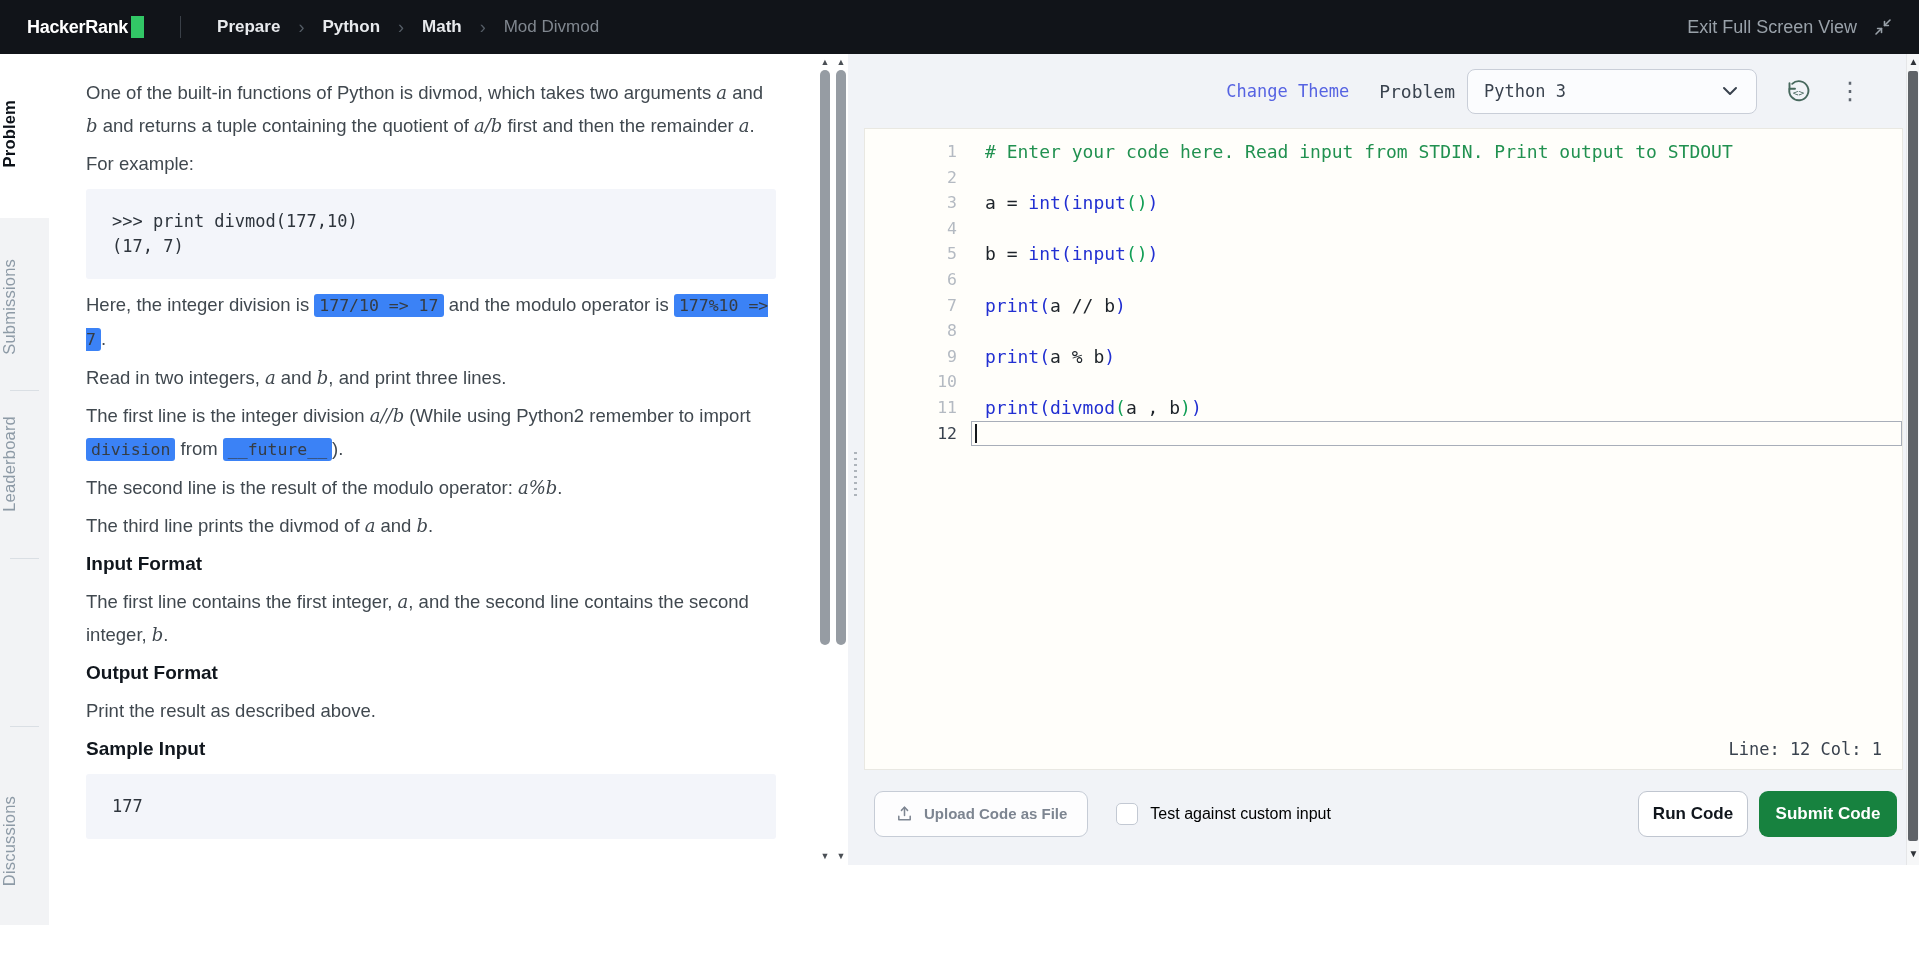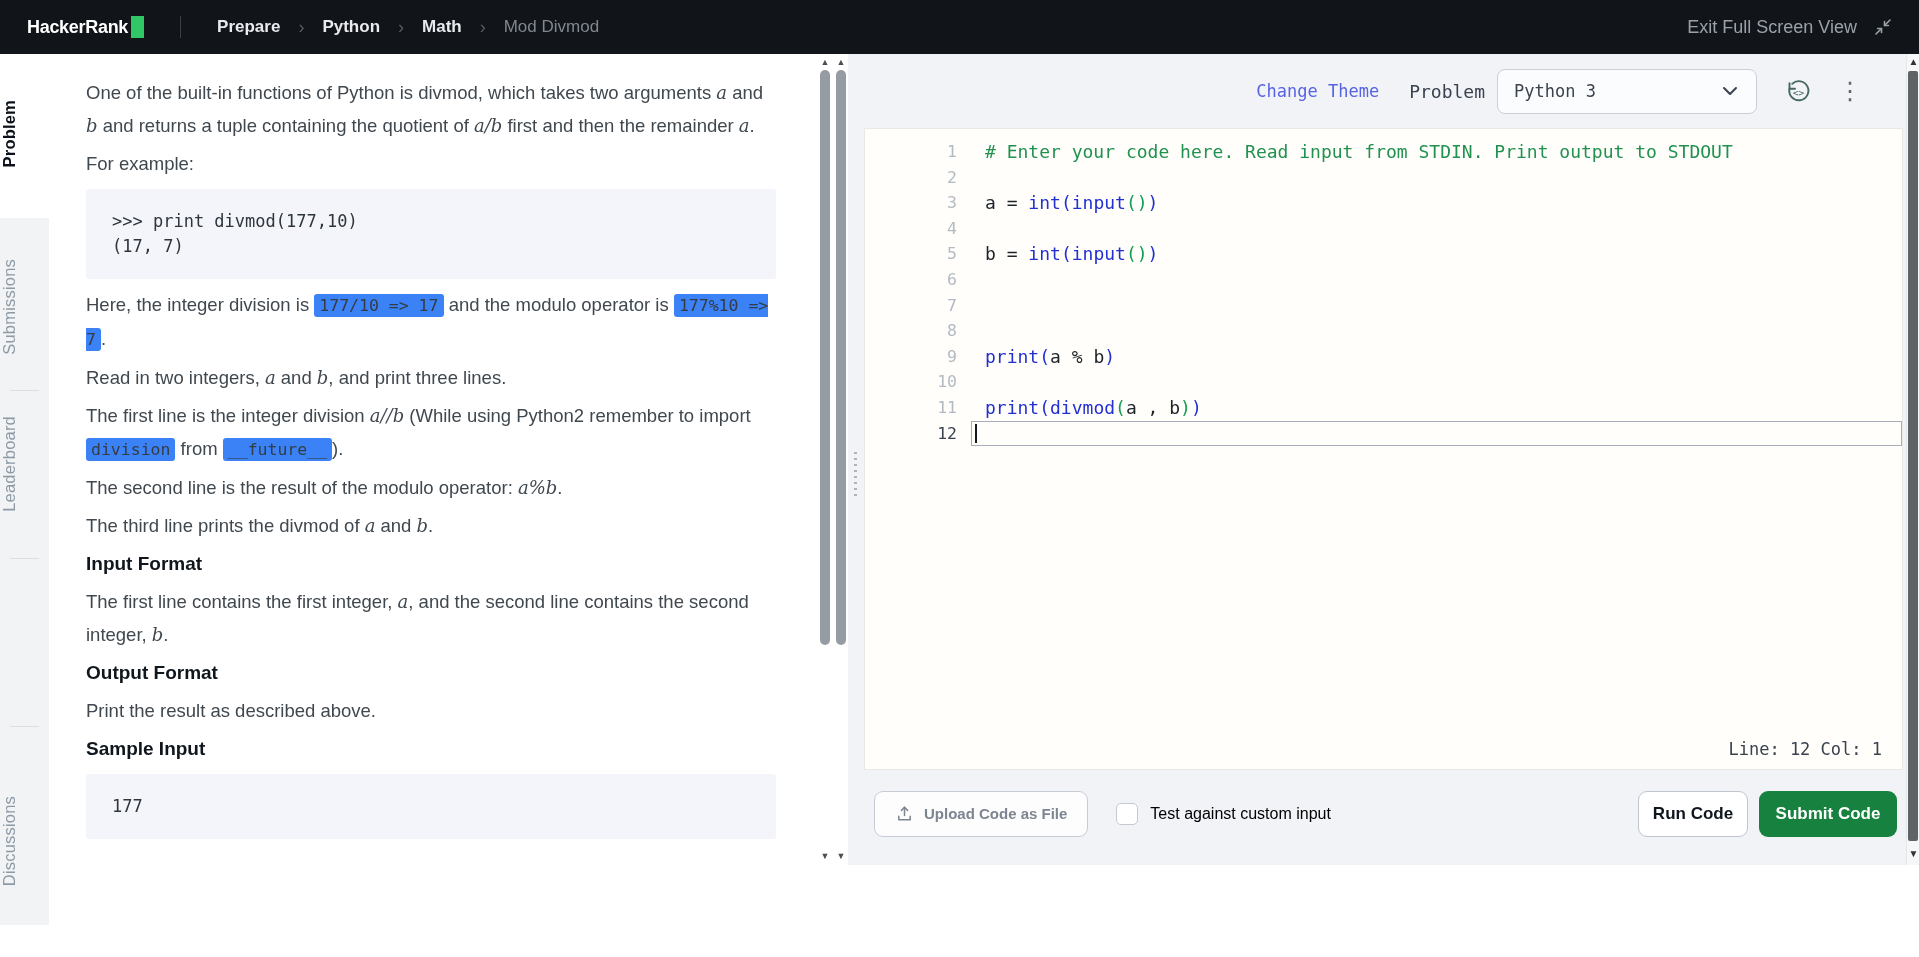--- a/index.html
+++ b/index.html
@@ -42,21 +42,21 @@
   .ms-arrow{position:absolute;left:0;width:10px;font-size:9px;color:#4a4f55;text-align:center;line-height:10px;cursor:pointer;}
   .ms-up{top:3px;} .ms-down{top:797px;}
   .ms-thumb{position:absolute;left:0;top:16px;width:10px;height:575px;background:#969ca3;border-radius:5px;cursor:pointer;}
   .grip{position:absolute;left:854px;top:398px;width:3px;height:46px;z-index:5;cursor:col-resize;background-image:repeating-linear-gradient(#aeb4bb 0 2px,transparent 2px 6px);}
 
   
   .editor-pane{position:absolute;left:848px;top:0;width:1058px;height:811px;background:#f1f3f7;}
   .ed-header{height:74px;display:flex;align-items:center;font-family:"DejaVu Sans Mono",monospace;}
   .theme-link{margin-left:auto;color:#5663e2;font-size:17px;cursor:pointer;}
   .lang-label{margin-left:30px;color:#39424e;font-size:18px;}
-  .lang-select{margin-left:12px;width:260px;height:45px;background:#fbfcfe;border:1px solid #c9ced8;border-radius:8px;display:flex;align-items:center;justify-content:space-between;padding:0 18px 0 16px;box-sizing:border-box;font-size:17px;color:#39424e;cursor:pointer;}
+  .lang-select{margin-left:12px;width:290px;height:45px;background:#fbfcfe;border:1px solid #c9ced8;border-radius:8px;display:flex;align-items:center;justify-content:space-between;padding:0 18px 0 16px;box-sizing:border-box;font-size:17px;color:#39424e;cursor:pointer;}
   .hist-icon{margin-left:28px;cursor:pointer;}
   .kebab{margin-left:26px;margin-right:44px;color:#5f6670;font-size:24px;line-height:24px;cursor:pointer;}
 
   .code-box{position:absolute;left:16px;right:3px;top:74px;bottom:95px;background:#fffefa;border:1px solid #e9e8e2;box-sizing:border-box;padding-top:10px;cursor:text;}
   .cl{display:flex;height:25.6px;line-height:25.6px;font-family:"DejaVu Sans Mono",monospace;font-size:18px;position:relative;}
   .gut{width:92px;text-align:right;color:#b4bac2;font-size:16.5px;flex:none;}
   .lcode{flex:1;margin-left:14px;padding-left:14px;white-space:pre;color:#1d2329;box-sizing:border-box;position:relative;}
   .cl.active .gut{color:#39424e;}
   .cl.active .lcode{border:1px solid #a8aeb9;}
   .cl.active .lcode::before{content:"";position:absolute;left:3px;top:2px;bottom:2px;width:2px;background:#15181c;}
@@ -190,20 +190,21 @@
           <div class="cl">
             <span class="gut">5</span>
             <span class="lcode"><span class="tk-plain">b = </span><span class="tk-kw">int</span><span class="tk-p1">(</span><span class="tk-kw">input</span><span class="tk-p2">(</span><span class="tk-p2">)</span><span class="tk-p1">)</span></span>
           </div>
           <div class="cl">
             <span class="gut">6</span>
             <span class="lcode"></span>
           </div>
           <div class="cl">
             <span class="gut">7</span>
+            <span class="lcode"><span class="tk-kw">print</span><span class="tk-p1">(</span><span class="tk-plain">a // b</span><span class="tk-p1">)</span></span>
           </div>
           <div class="cl">
             <span class="gut">8</span>
             <span class="lcode"></span>
           </div>
           <div class="cl">
             <span class="gut">9</span>
             <span class="lcode"><span class="tk-kw">print</span><span class="tk-p1">(</span><span class="tk-plain">a % b</span><span class="tk-p1">)</span></span>
           </div>
           <div class="cl">

